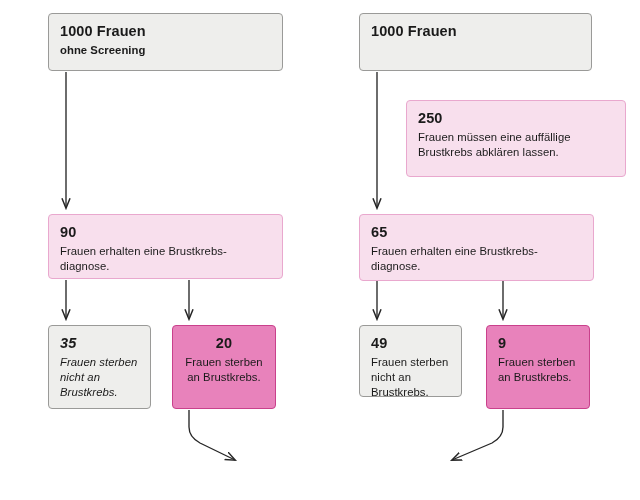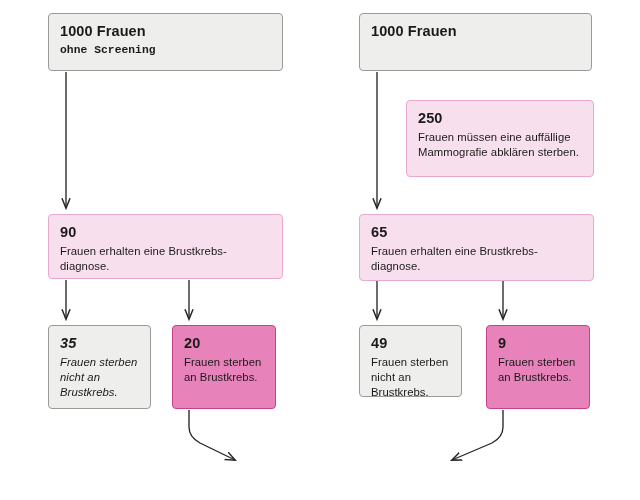--- a/index.html
+++ b/index.html
@@ -53,37 +53,36 @@
     font-weight: bold;
     line-height: 1.15;
     margin-bottom: 3px;
     letter-spacing: 0.1px;
   }
   .node-text {
     font-size: 11.3px;
     font-weight: bold;
     line-height: 1.33;
     letter-spacing: 0.05px;
-    font-family: Liberation Mono, monospace;
   }
   .node-text-reg {
     font-size: 11.3px;
     font-weight: normal;
     line-height: 1.35;
     letter-spacing: 0.05px;
   }
 
   
   #node-head-left   { left: 48px;  top: 13px;  width: 235px; height: 58px; }
   #node-head-right  { left: 359px; top: 13px;  width: 233px; height: 58px; }
-  #node-recall      { left: 406px; top: 100px; width: 188px; height: 77px; }
+  #node-recall      { left: 406px; top: 100px; width: 220px; height: 77px; }
   #node-diag-left   { left: 48px;  top: 214px; width: 235px; height: 65px; }
   #node-diag-right  { left: 359px; top: 214px; width: 235px; height: 67px; }
   #node-surv-left   { left: 48px;  top: 325px; width: 103px; height: 84px; font-style: italic; }
-  #node-died-left   { left: 172px; top: 325px; width: 104px; height: 84px; }
+  #node-died-left   { left: 172px; top: 325px; width: 104px; height: 84px; text-align: center; }
   #node-surv-right  { left: 359px; top: 325px; width: 103px; height: 72px; }
   #node-died-right  { left: 486px; top: 325px; width: 104px; height: 84px; }
 
   .caption {
     position: absolute;
     left: 232px;
     top: 449px;
     width: 216px;
     text-align: center;
     font-size: 11.6px;
@@ -119,21 +118,21 @@
     <div class="node-num">1000 Frauen</div>
     <div class="node-text">ohne Screening</div>
   </div>
 
   <div class="node node-grey" id="node-head-right">
     <div class="node-num">1000 Frauen</div>
   </div>
 
   <div class="node node-pink" id="node-recall">
     <div class="node-num">250</div>
-    <div class="node-text-reg">Frauen müssen eine auffällige Mammografie abklären sterben.</div>
+    <div class="node-text-reg">Frauen müssen eine auffällige Brustkrebs abklären lassen.</div>
   </div>
 
   <div class="node node-pink" id="node-diag-left">
     <div class="node-num">90</div>
     <div class="node-text-reg">Frauen erhalten eine Brustkrebs-diagnose.</div>
   </div>
 
   <div class="node node-pink" id="node-diag-right">
     <div class="node-num">65</div>
     <div class="node-text-reg">Frauen erhalten eine Brustkrebs-diagnose.</div>

